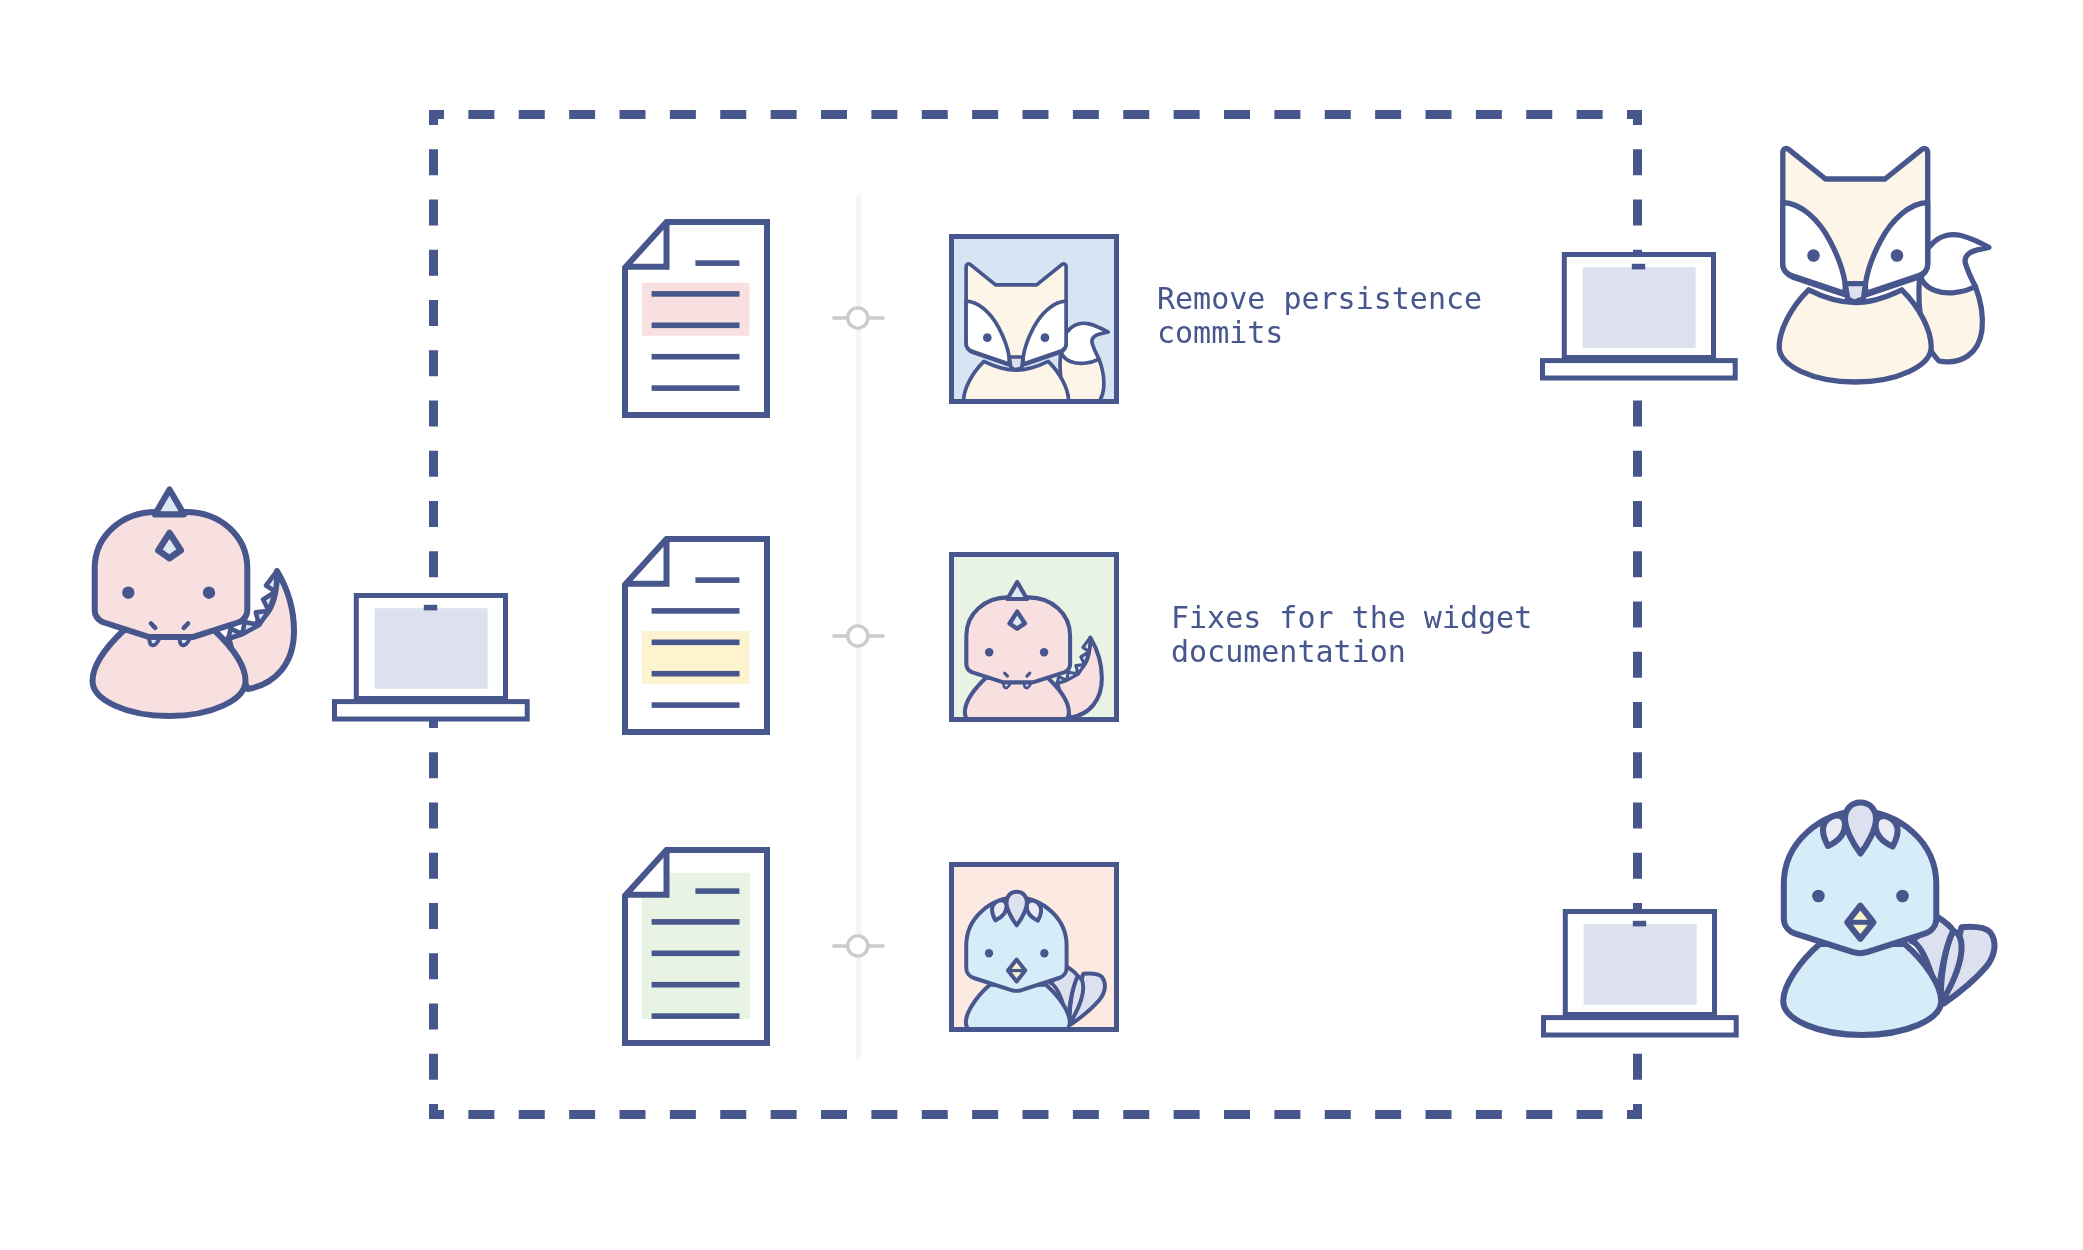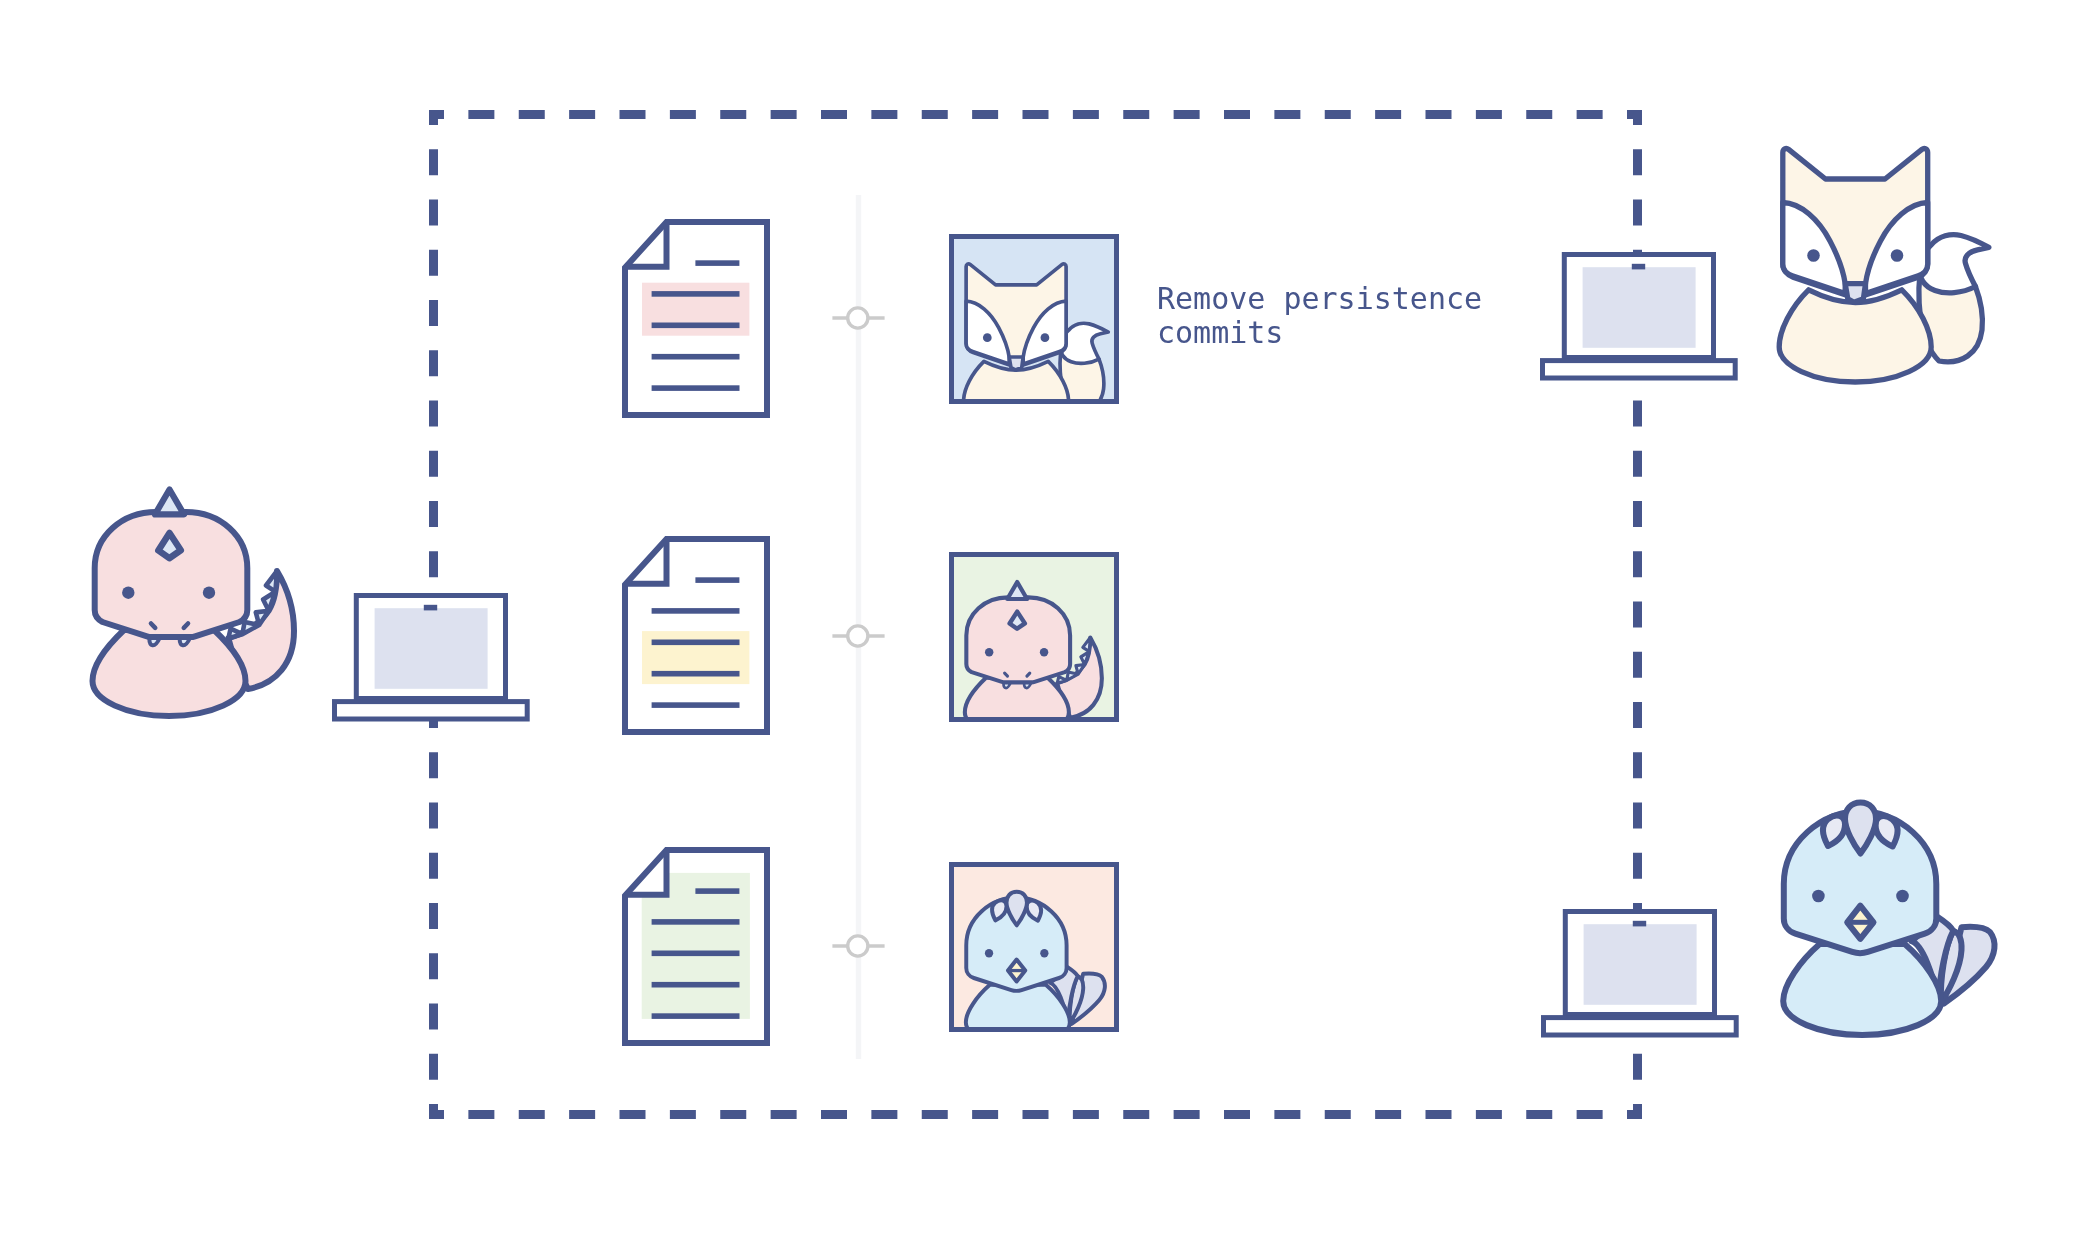--- a/index.html
+++ b/index.html
@@ -159,20 +159,22 @@
     <g clip-path="url(#clip-av2)">
       <g transform="translate(15.5,27) scale(0.68)">
           <use href="#sym-dino"></use>
         </g>
     </g>
     <clipPath id="clip-av2">
         <rect x="5" y="5" width="160" height="160"></rect>
       </clipPath>
     <rect x="2.5" y="2.5" width="165" height="165" fill="none" stroke="#47568c" stroke-width="5"></rect>
   </svg>
+  <div class="msg" style="left:1171px;top:601px;">Fixes for the widget
+documentation</div>
 
   <svg class="abs" style="left:619px;top:844px;" width="154" height="205" viewBox="-3 -3 154 205">
     <use href="#sym-document-fill"></use>
     <rect x="19.7" y="25.9" width="108.2" height="146" fill="#e9f3e3"></rect>
     <use href="#sym-document-fold"></use>
     <use href="#sym-document-outline"></use>
     <g fill="#47568c">
       <rect x="73.4" y="41.3" width="44" height="5.6"></rect>
       <rect x="29.6" y="72.1" width="87.9" height="5.6"></rect>
       <rect x="29.6" y="103.5" width="87.9" height="5.6"></rect>

